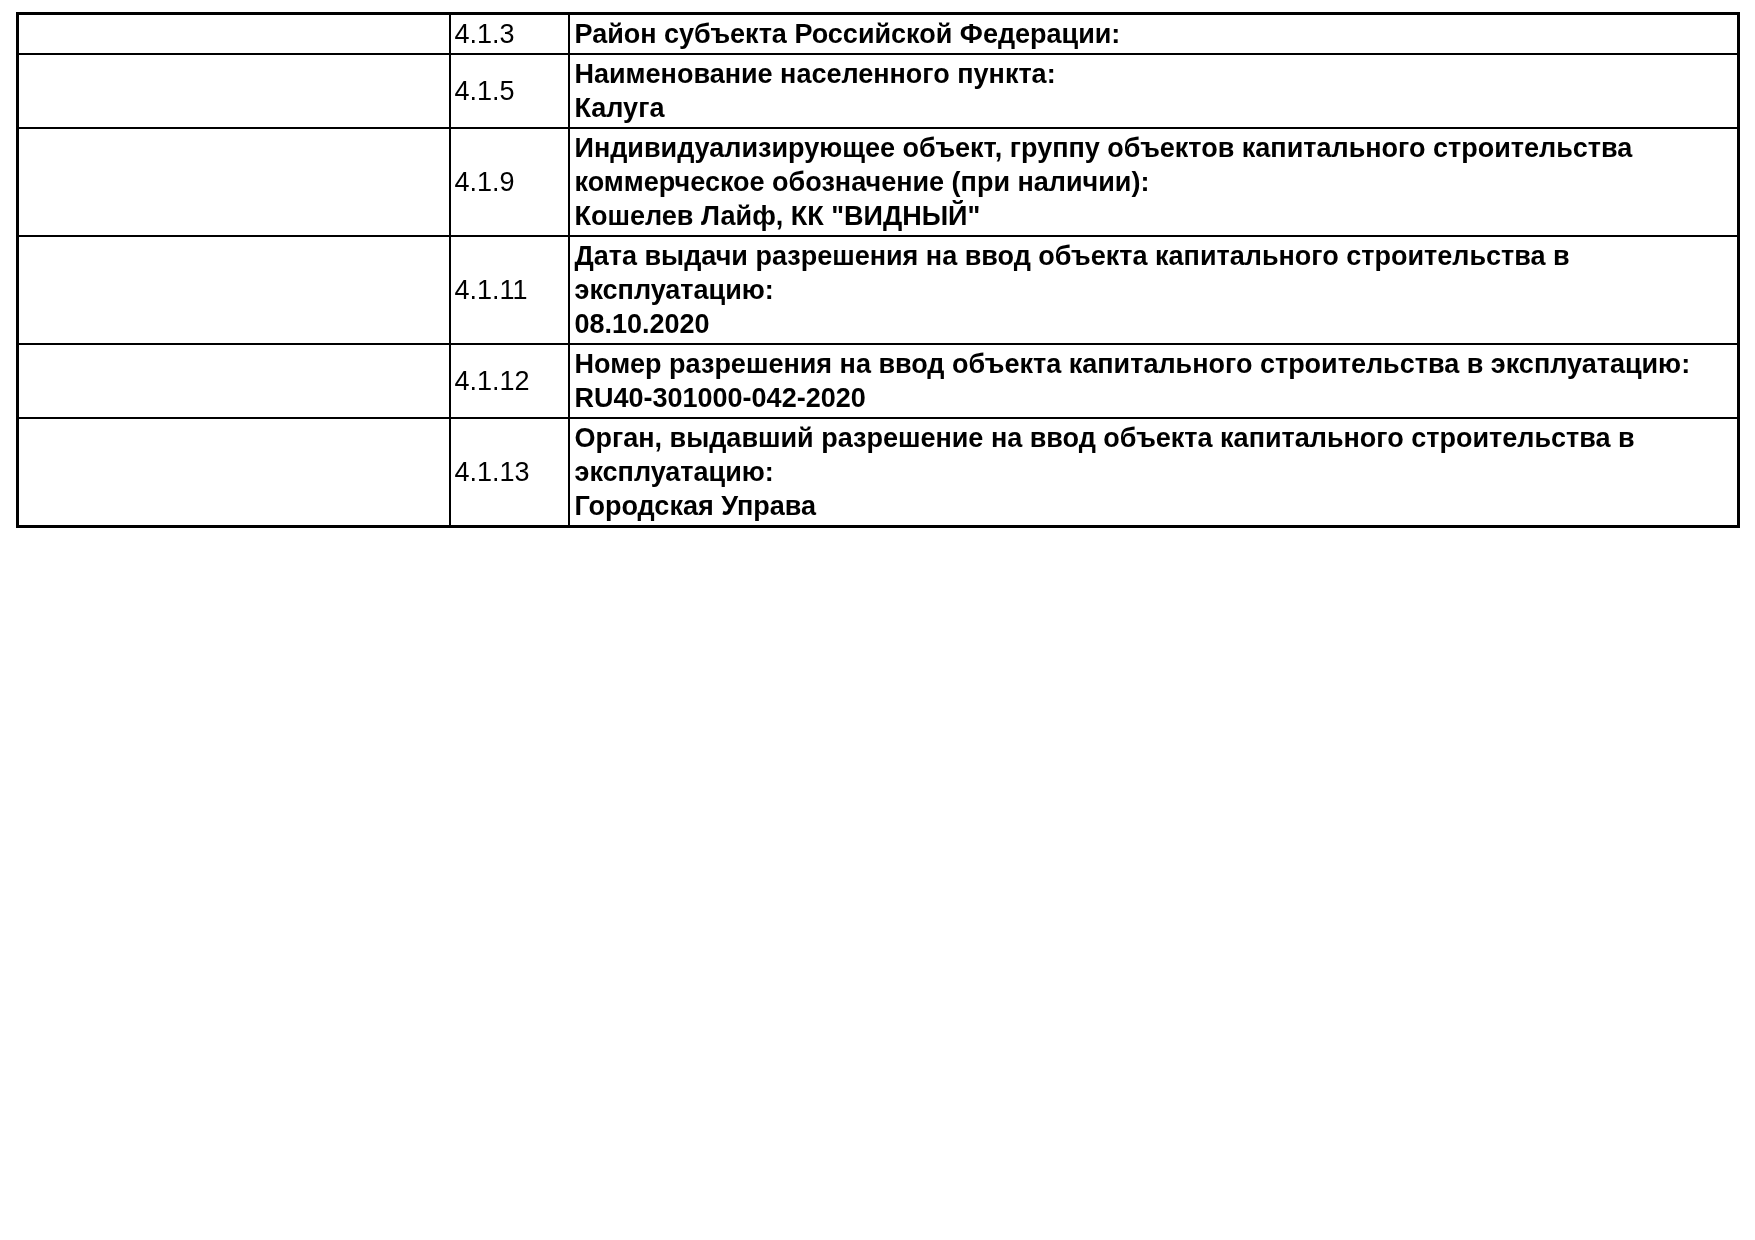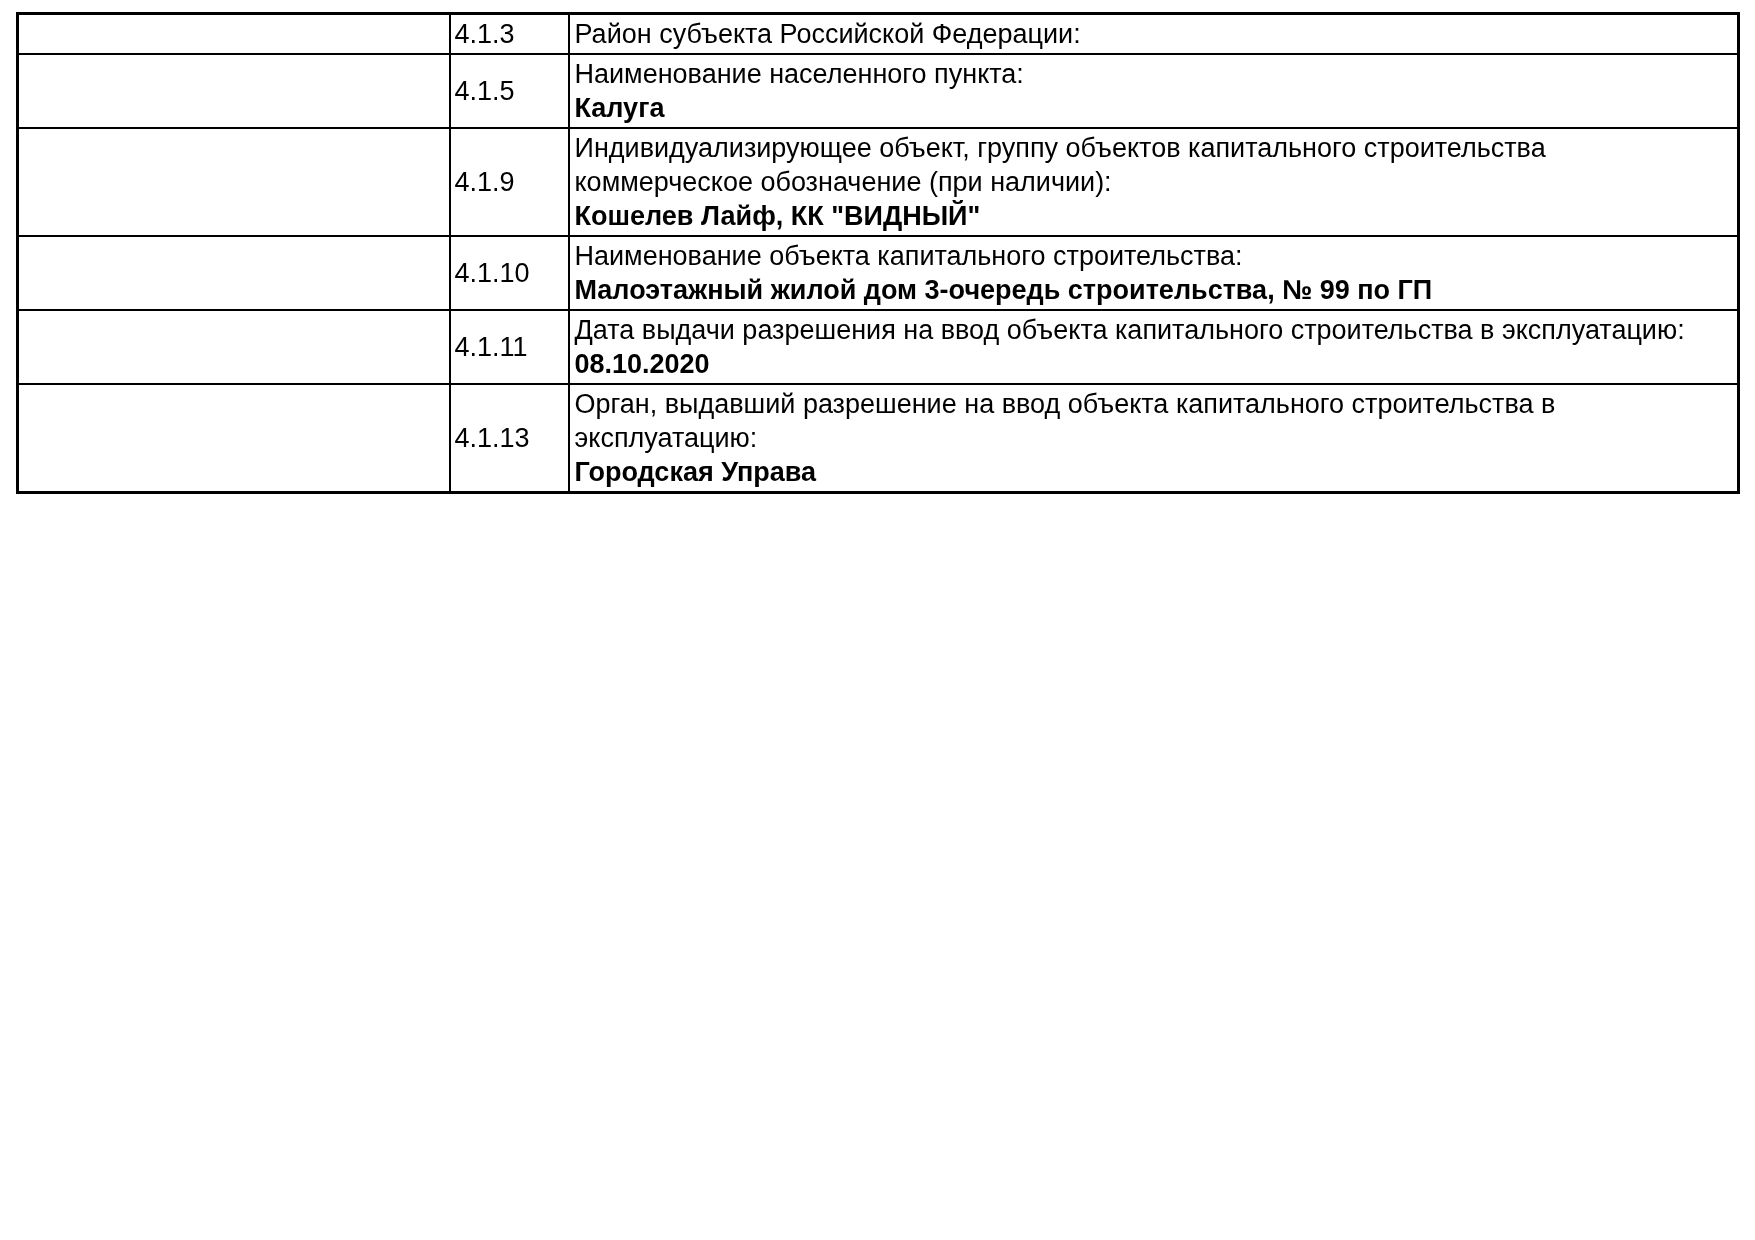--- a/index.html
+++ b/index.html
@@ -35,21 +35,21 @@
   col.col1 { width: 432px; }
   col.col2 { width: 119px; }
   col.col3 { width: 1170px; }
   td.c1 { padding: 2px 4px; }
   td.c2 {
     padding: 2px 2px 2px 4px;
     text-align: left;
     white-space: nowrap;
   }
   td.c3 { padding: 2px 6px 2px 5px; }
-  .label-line { font-weight: normal; }
+  .label-line { font-weight: bold; }
   .value-line { font-weight: normal; }
   .value-prefix { font-weight: normal; }
   .value-bold { font-weight: bold; }
 </style>
 </head>
 <body>
 
 <div class="page">
   <table class="info-table">
     <colgroup>
@@ -82,38 +82,38 @@
 
   <tr>
     <td class="c1"></td>
     <td class="c2">4.1.9</td>
     <td class="c3">
       <div class="label-line">Индивидуализирующее объект, группу объектов капитального строительства коммерческое обозначение (при наличии):</div>
       <div class="value-line"><span class="value-prefix"></span><span class="value-bold">Кошелев Лайф, КК "ВИДНЫЙ"</span></div>
     </td>
   </tr>
 
-  <tr>
-    <td class="c1"></td>
-    <td class="c2">4.1.10</td>
-    <td class="c3">
-      <div class="label-line">Наименование объекта капитального строительства:</div>
-      <div class="value-line"><span class="value-prefix"></span><span class="value-bold">Малоэтажный жилой дом 3-очередь строительства, № 99 по ГП</span></div>
-    </td>
-  </tr>
 
   <tr>
     <td class="c1"></td>
     <td class="c2">4.1.11</td>
     <td class="c3">
       <div class="label-line">Дата выдачи разрешения на ввод объекта капитального строительства в эксплуатацию:</div>
       <div class="value-line"><span class="value-prefix"></span><span class="value-bold">08.10.2020</span></div>
     </td>
   </tr>
 
+  <tr>
+    <td class="c1"></td>
+    <td class="c2">4.1.12</td>
+    <td class="c3">
+      <div class="label-line">Номер разрешения на ввод объекта капитального строительства в эксплуатацию:</div>
+      <div class="value-line"><span class="value-prefix"></span><span class="value-bold">RU40-301000-042-2020</span></div>
+    </td>
+  </tr>
 
   <tr>
     <td class="c1"></td>
     <td class="c2">4.1.13</td>
     <td class="c3">
       <div class="label-line">Орган, выдавший разрешение на ввод объекта капитального строительства в эксплуатацию:</div>
       <div class="value-line"><span class="value-prefix"></span><span class="value-bold">Городская Управа</span></div>
     </td>
   </tr>
 </tbody>

